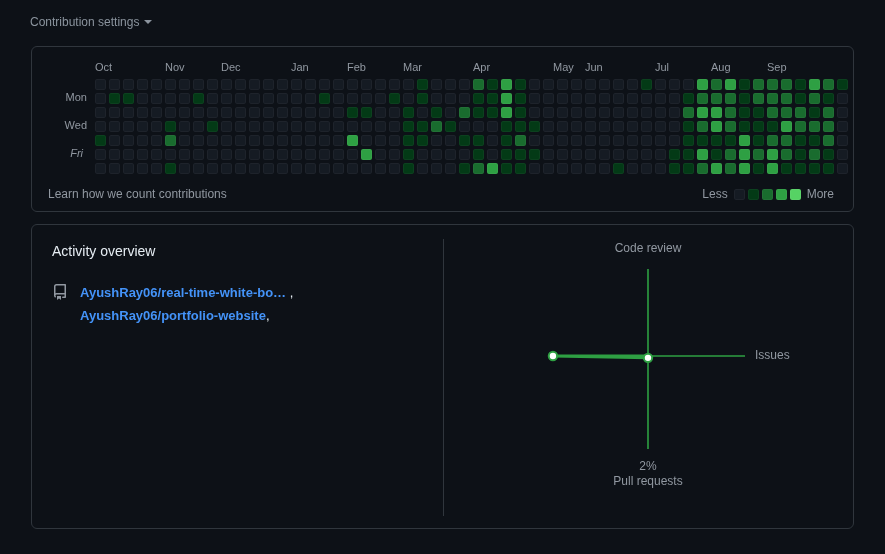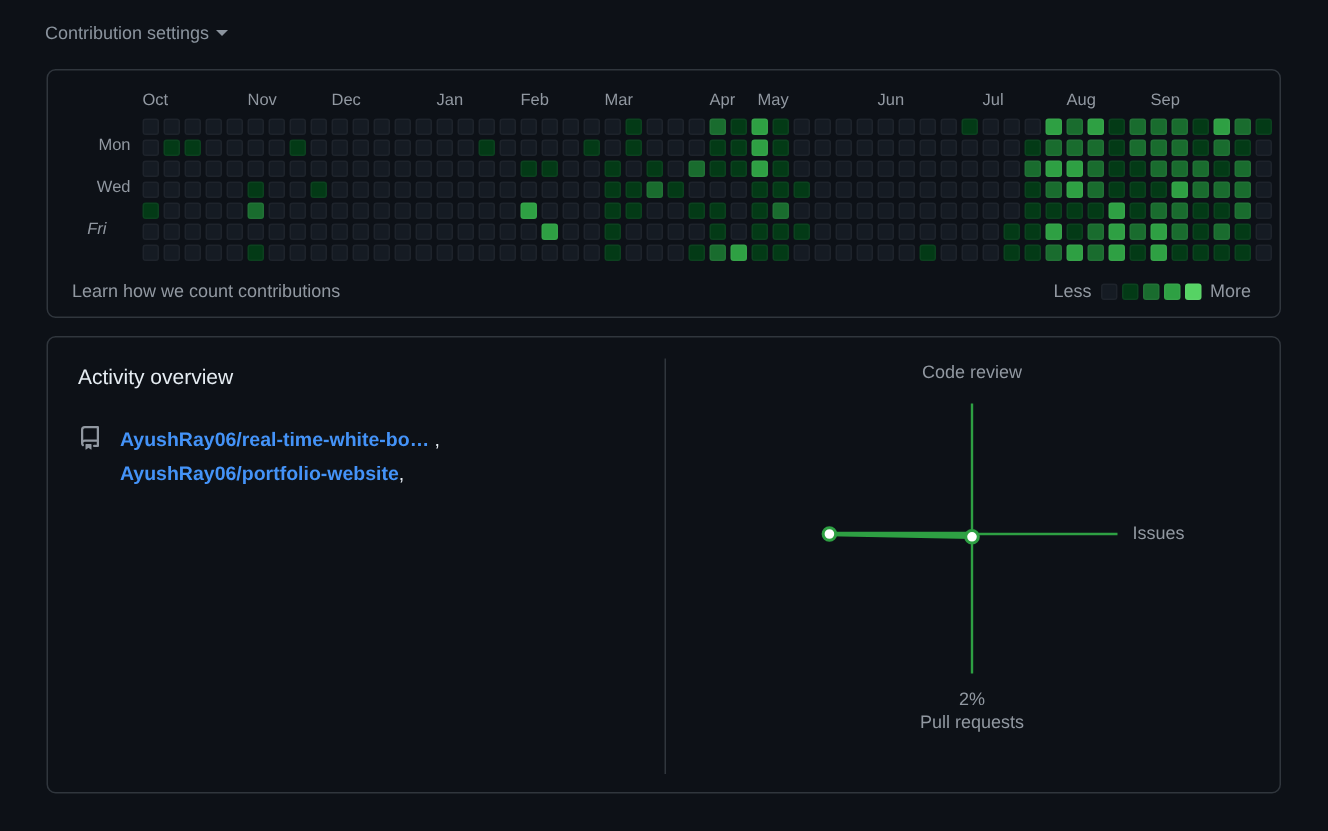--- a/index.html
+++ b/index.html
@@ -123,30 +123,30 @@
   <div class="card" id="graph-card">
     <div class="graph-inner">
       <div class="month-row" id="month-row">
           <span class="month-lbl" style="left: 63px;">Oct</span>
           <span class="month-lbl" style="left: 133px;">Nov</span>
           <span class="month-lbl" style="left: 189px;">Dec</span>
           <span class="month-lbl" style="left: 259px;">Jan</span>
           <span class="month-lbl" style="left: 315px;">Feb</span>
           <span class="month-lbl" style="left: 371px;">Mar</span>
           <span class="month-lbl" style="left: 441px;">Apr</span>
-          <span class="month-lbl" style="left: 473px;">May</span>
+          <span class="month-lbl" style="left: 521px;">May</span>
           <span class="month-lbl" style="left: 553px;">Jun</span>
           <span class="month-lbl" style="left: 623px;">Jul</span>
           <span class="month-lbl" style="left: 679px;">Aug</span>
           <span class="month-lbl" style="left: 735px;">Sep</span>
         </div>
       <div class="daylabels" id="day-labels" style="left: 0px; top: 0px; width: 63px; height: 140px;">
           <span class="day-lbl" style="top: 44px; right: 8px;">Mon</span>
           <span class="day-lbl" style="top: 72px; right: 8px;">Wed</span>
-          <span class="day-lbl" style="top: 100px; right: 24px; font-style: italic;">Fri</span>
+          <span class="day-lbl" style="top: 100px; right: 12px; font-style: italic;">Fri</span>
         </div>
       <div class="grid" id="grid" style="left: 63px; top: 32px; width: 756px; height: 98px;">
           <div class="cell" style="left: 0px; top: 0px; background: rgb(21, 27, 35);"></div>
           <div class="cell" style="left: 0px; top: 14px; background: rgb(21, 27, 35);"></div>
           <div class="cell" style="left: 0px; top: 28px; background: rgb(21, 27, 35);"></div>
           <div class="cell" style="left: 0px; top: 42px; background: rgb(21, 27, 35);"></div>
           <div class="cell" style="left: 0px; top: 56px; background: rgb(3, 58, 22);"></div>
           <div class="cell" style="left: 0px; top: 70px; background: rgb(21, 27, 35);"></div>
           <div class="cell" style="left: 0px; top: 84px; background: rgb(21, 27, 35);"></div>
           <div class="cell" style="left: 14px; top: 0px; background: rgb(21, 27, 35);"></div>

